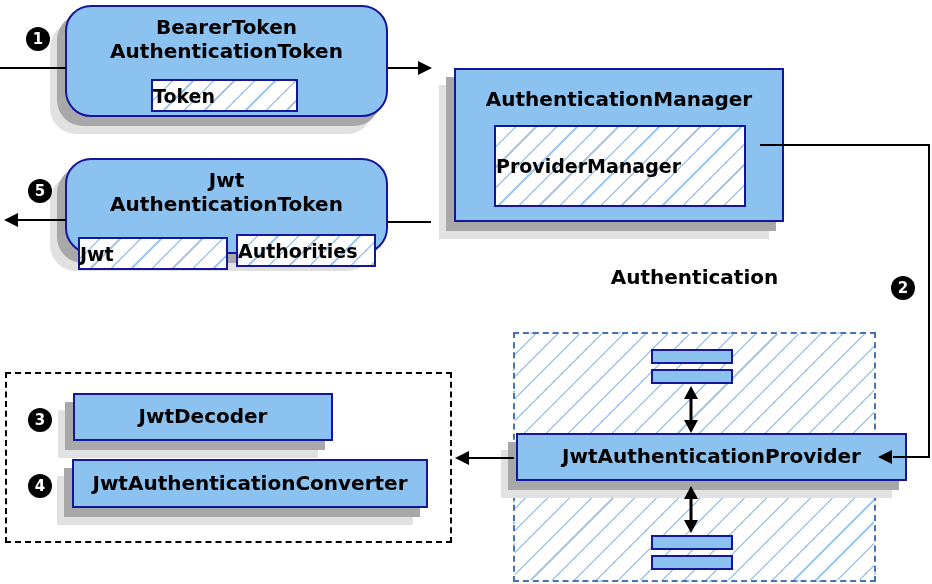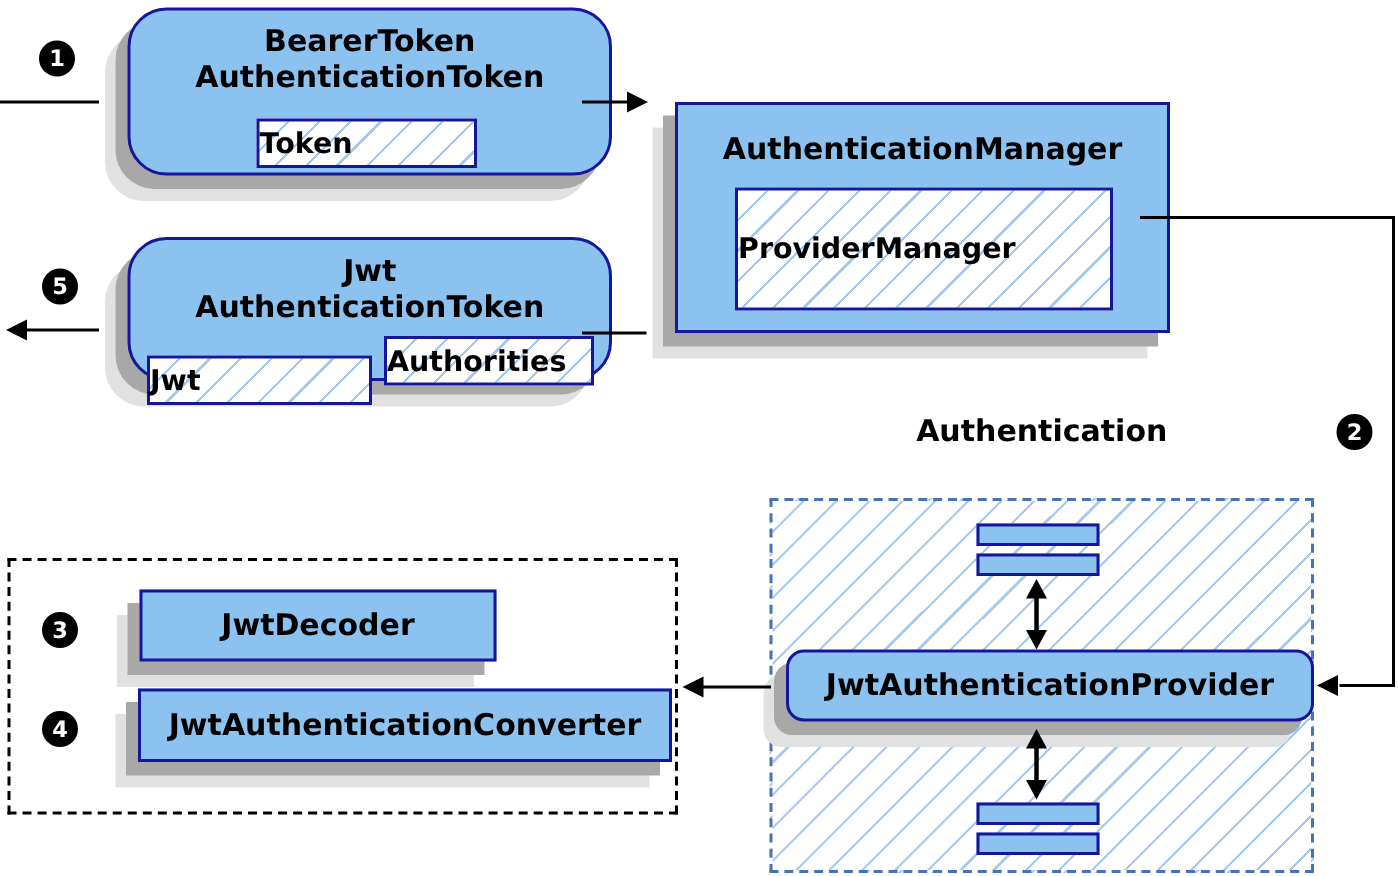--- a/index.html
+++ b/index.html
@@ -3,21 +3,21 @@
 <meta charset="utf-8">
 <style>
   html,body{margin:0;padding:0;background:#fff;}
   .canvas{
     position:relative;width:932px;height:584px;background:#ffffff;
     font-family:"DejaVu Sans","Liberation Sans",sans-serif;color:#000;overflow:hidden;
   }
   .abs{position:absolute;box-sizing:border-box;}
   .box{position:absolute;box-sizing:border-box;background:#8CC2F0;border:2px solid #16169C;}
   .rounded{border-radius:26px;}
-  .shadow{box-shadow:-8px 9px 0 0 #a8a8a8,-15px 17px 0 0 #e1e1e1;margin-left:20px;}
+  .shadow{box-shadow:-8px 9px 0 0 #a8a8a8,-15px 17px 0 0 #e1e1e1;}
   .title{font-weight:bold;font-size:20px;line-height:1.18;text-align:center;color:#000;}
   .center-flex{display:flex;align-items:center;justify-content:center;}
   .field{
     position:absolute;box-sizing:border-box;border:2px solid #16169C;
     display:flex;align-items:center;
     font-weight:bold;font-size:19px;color:#000;
     background-color:#fff;
     background-image:repeating-linear-gradient(135deg,rgba(0,0,0,0) 0 13px,#A5C9EE 13px 14.5px);
   }
   .providers-area{
@@ -34,74 +34,74 @@
     font-weight:bold;font-size:15px;display:flex;align-items:center;justify-content:center;
   }
   .node-title-stack{position:absolute;left:0;right:0;}
   svg.overlay{position:absolute;left:0;top:0;pointer-events:none;}
 </style>
 </head>
 <body>
 
 <div class="canvas">
 
-  <div class="abs title" style="left:513px;top:266px;width:363px;margin-top:10px;">
+  <div class="abs title" style="left:513px;top:266px;width:363px;">
     <div>Authentication</div>
   </div>
 
   <div class="providers-area" style="left:513px;top:332px;width:363px;height:250px;"></div>
 
   <div class="bar" style="left:651px;top:349px;"></div>
   <div class="bar" style="left:651px;top:369px;"></div>
 
   <div class="bar" style="left:651px;top:535px;"></div>
   <div class="bar" style="left:651px;top:555px;"></div>
 
-  <div class="box shadow center-flex" style="left:504px;top:433px;width:352px;height:48px;border-radius:12px;">
+  <div class="box shadow center-flex" style="left:516px;top:433px;width:391px;height:48px;">
     <span class="title">JwtAuthenticationProvider</span>
   </div>
 
   <div class="converters-area" style="left:5px;top:372px;width:447px;height:171px;"></div>
 
-  <div class="box shadow center-flex" style="left:73px;top:393px;width:238px;height:48px;">
+  <div class="box shadow center-flex" style="left:73px;top:393px;width:260px;height:48px;">
     <span class="title">JwtDecoder</span>
   </div>
 
   <div class="box shadow center-flex" style="left:72px;top:459px;width:356px;height:49px;align-items:center;">
     <span class="title">JwtAuthenticationConverter</span>
   </div>
 
   <div class="box rounded shadow" style="left:65px;top:5px;width:323px;height:112px;">
     <div class="node-title-stack title" style="top:9px;">
       <div>BearerToken</div>
       <div>AuthenticationToken</div>
     </div>
     <div class="field" style="left:84px;top:72px;width:147px;height:33px;">
       <span>Token</span>
     </div>
   </div>
 
-  <div class="box shadow" style="left:430px;top:68px;width:330px;height:154px;">
+  <div class="box shadow" style="left:454px;top:68px;width:330px;height:154px;">
     <div class="node-title-stack title" style="top:18px;">
       <div>AuthenticationManager</div>
     </div>
     <div class="field" style="left:38px;top:55px;width:252px;height:82px;">
       <span>ProviderManager</span>
     </div>
   </div>
 
   <div class="box rounded shadow" style="left:65px;top:158px;width:323px;height:96px;">
     <div class="node-title-stack title" style="top:9px;">
       <div>Jwt</div>
       <div>AuthenticationToken</div>
     </div>
     <div class="field" style="left:11px;top:77px;width:150px;height:33px;">
       <span>Jwt</span>
     </div>
-    <div class="field" style="left:169px;top:64px;width:140px;height:33px;">
+    <div class="field" style="left:169px;top:74px;width:140px;height:33px;">
       <span>Authorities</span>
     </div>
   </div>
 
   <div class="badge" style="left:26px;top:27px;">1</div>
   <div class="badge" style="left:891px;top:276px;">2</div>
   <div class="badge" style="left:28px;top:408px;">3</div>
   <div class="badge" style="left:28px;top:474px;">4</div>
   <div class="badge" style="left:28px;top:179px;">5</div>
 

